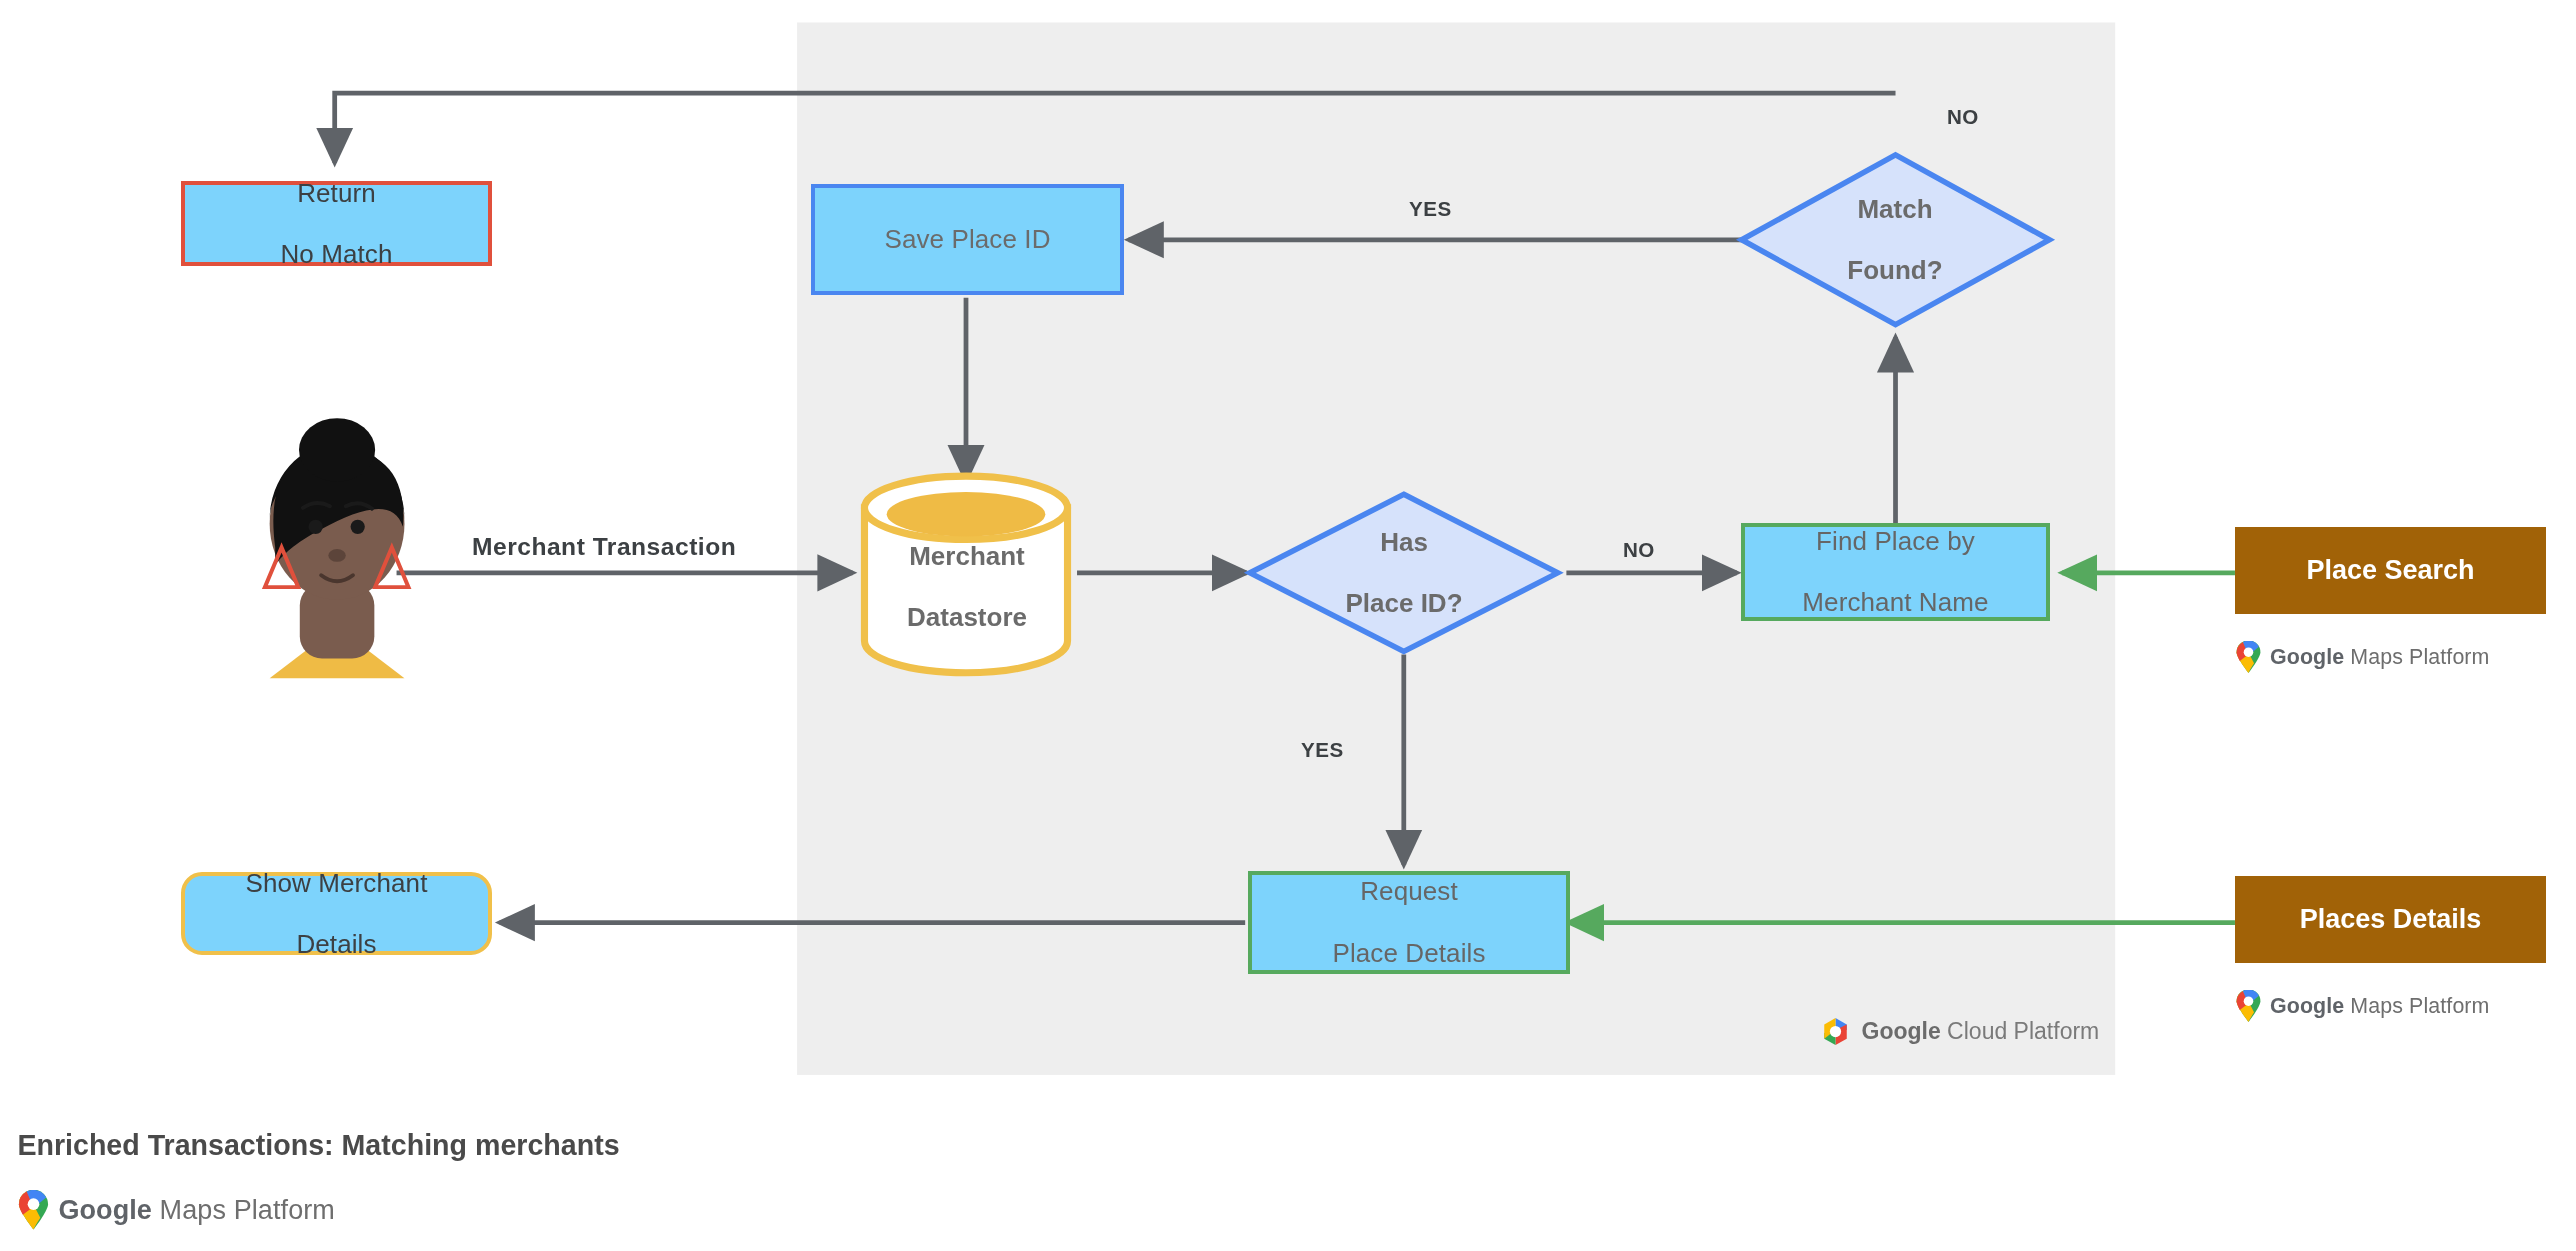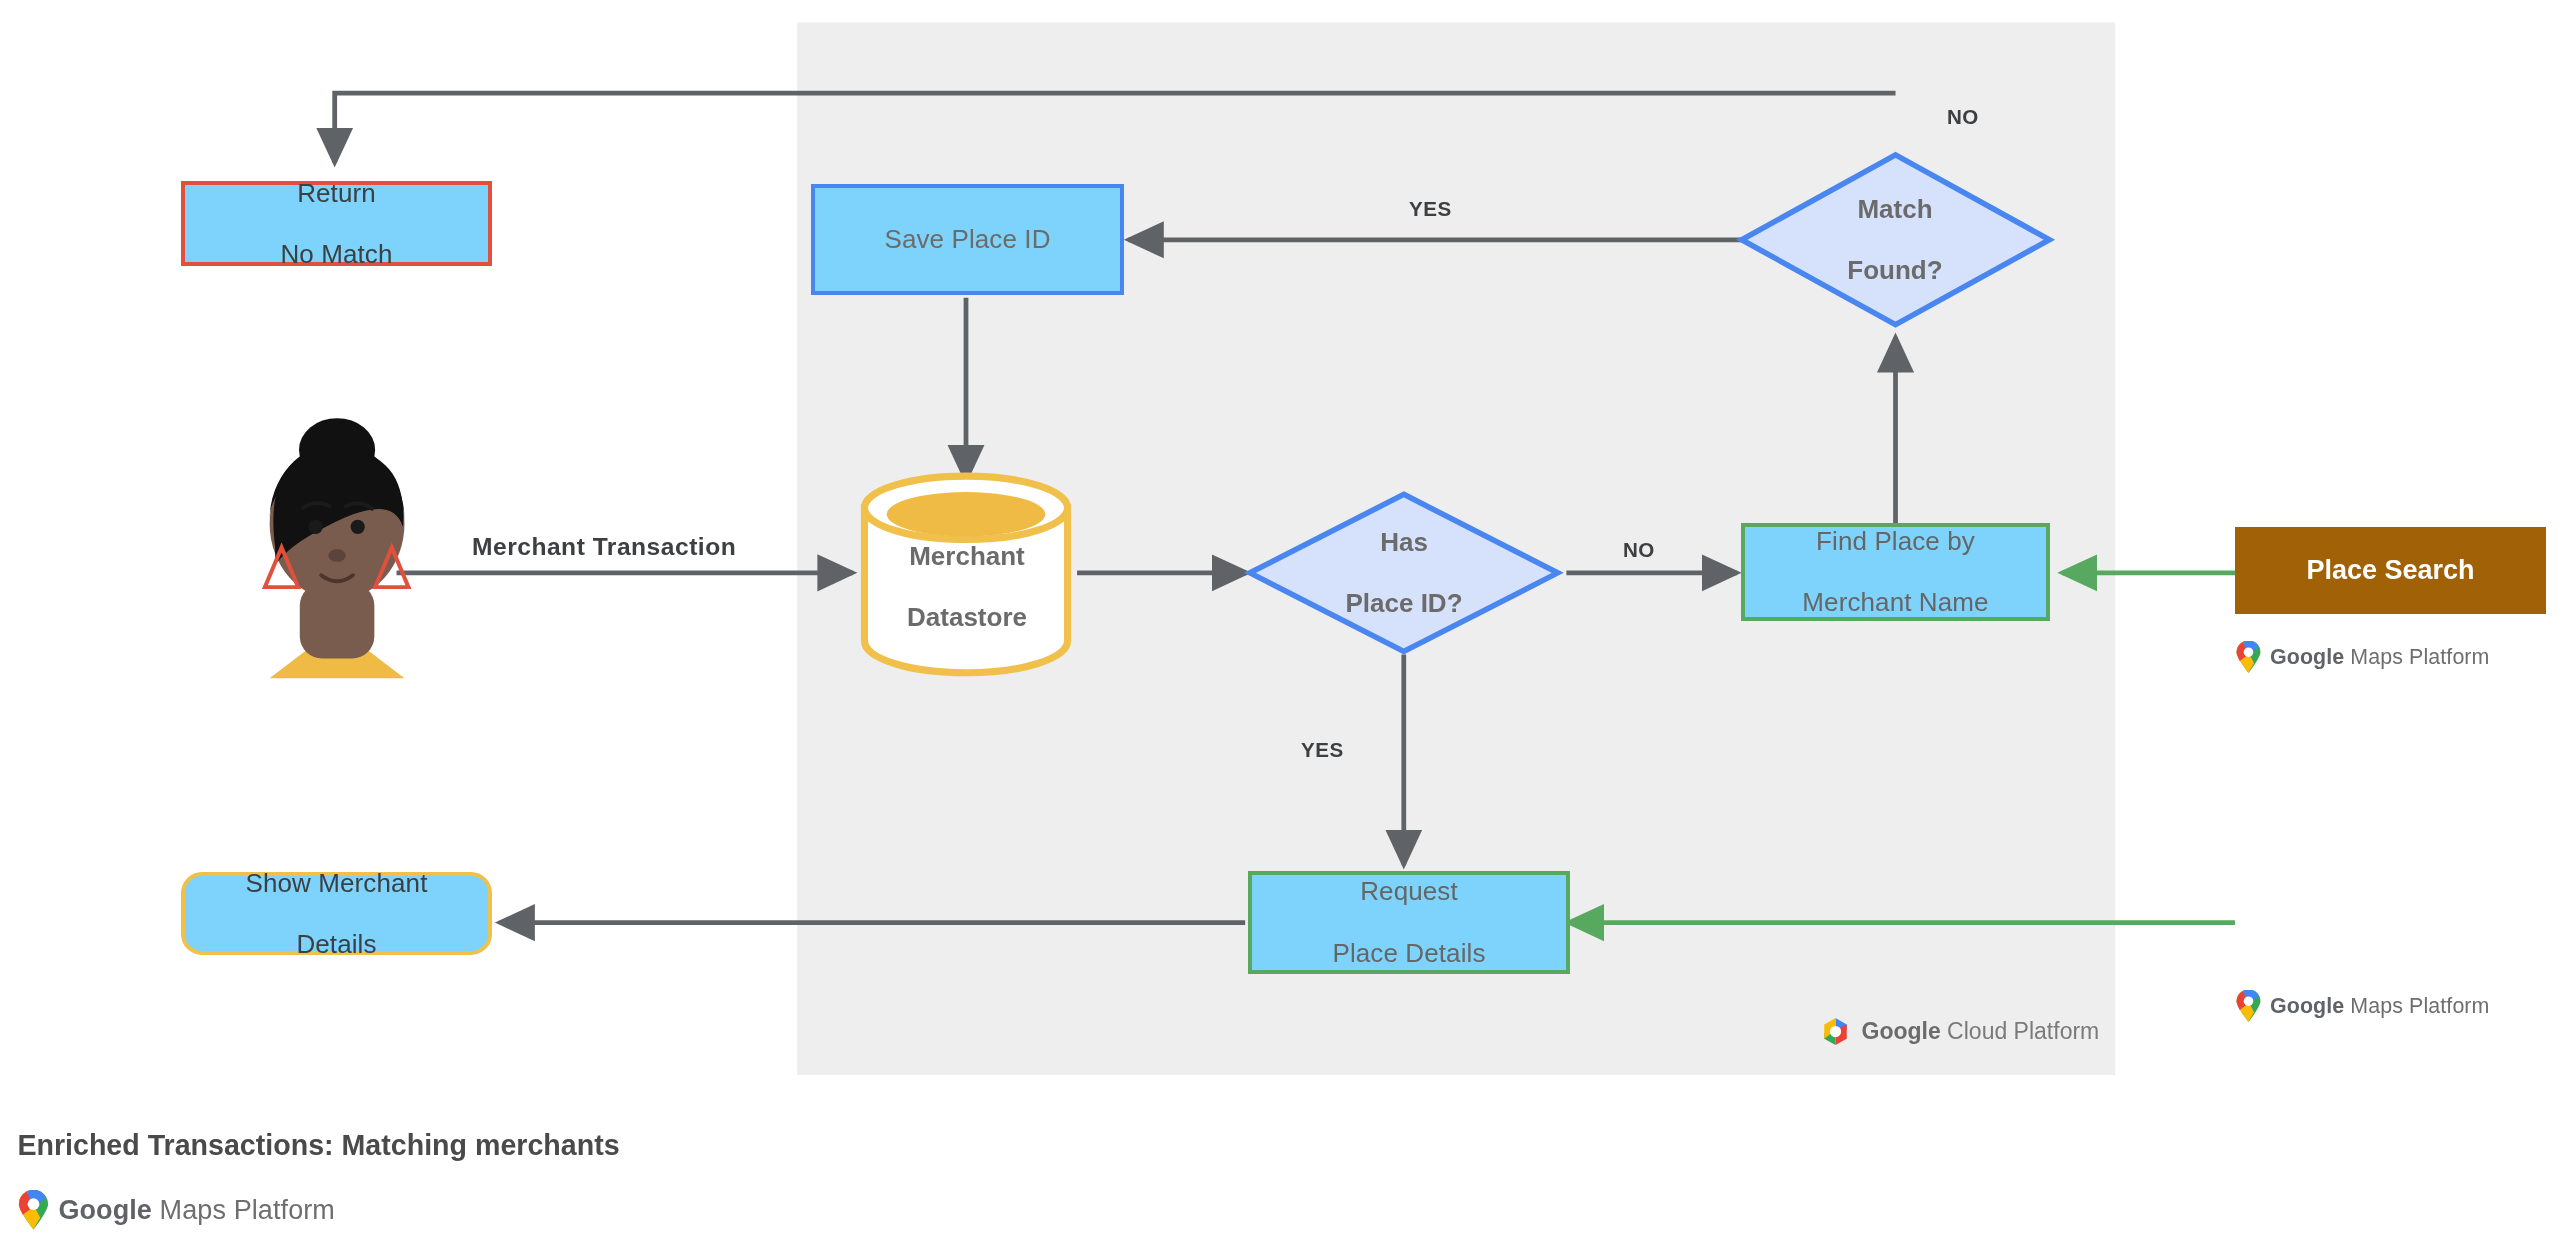--- a/index.html
+++ b/index.html
@@ -149,20 +149,23 @@
     <span>
       <span>Request</span><br>
       <span>Place Details</span>
     </span>
   </div>
 
   <div class="node solidgreen" style="left:2235px;top:527px;width:311px;height:87px;">
     <span>Place Search</span>
   </div>
 
+  <div class="node solidgreen" style="left:2235px;top:876px;width:311px;height:87px;">
+    <span>Places Details</span>
+  </div>
 
   <div class="edgelabel big" style="left:472px;top:533px;">Merchant Transaction</div>
   <div class="edgelabel" style="left:1947px;top:105px;">NO</div>
   <div class="edgelabel" style="left:1409px;top:197px;">YES</div>
   <div class="edgelabel" style="left:1623px;top:538px;">NO</div>
   <div class="edgelabel" style="left:1301px;top:738px;">YES</div>
 
   <div class="attrib" style="left:2235px;top:641px;">
     <svg width="27" height="32" viewBox="0 0 34 40">
       <path d="M17,40 C17,40 2,21 2,14 A15,15 0 0 1 32,14 C32,21 17,40 17,40 Z" fill="#34A853"></path>

